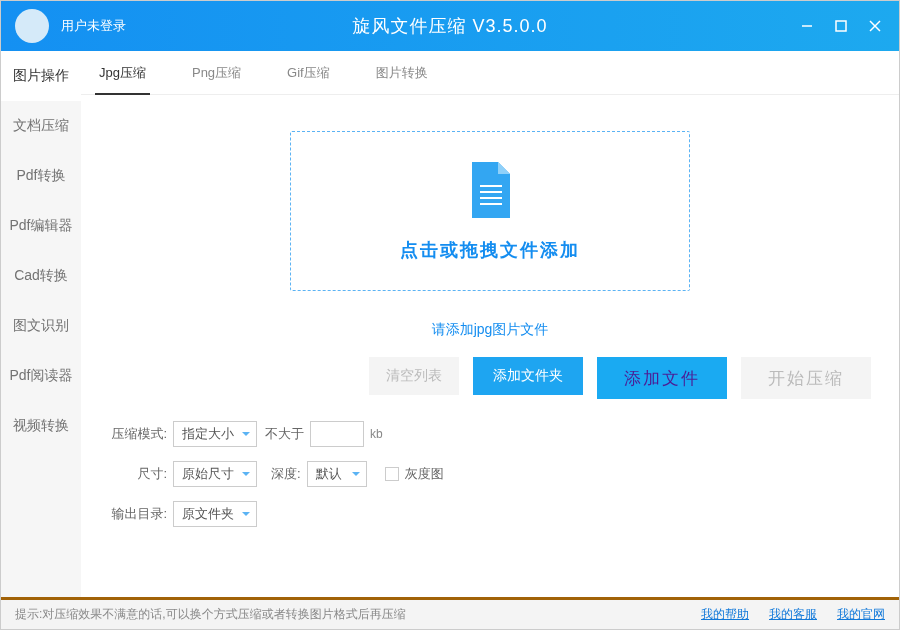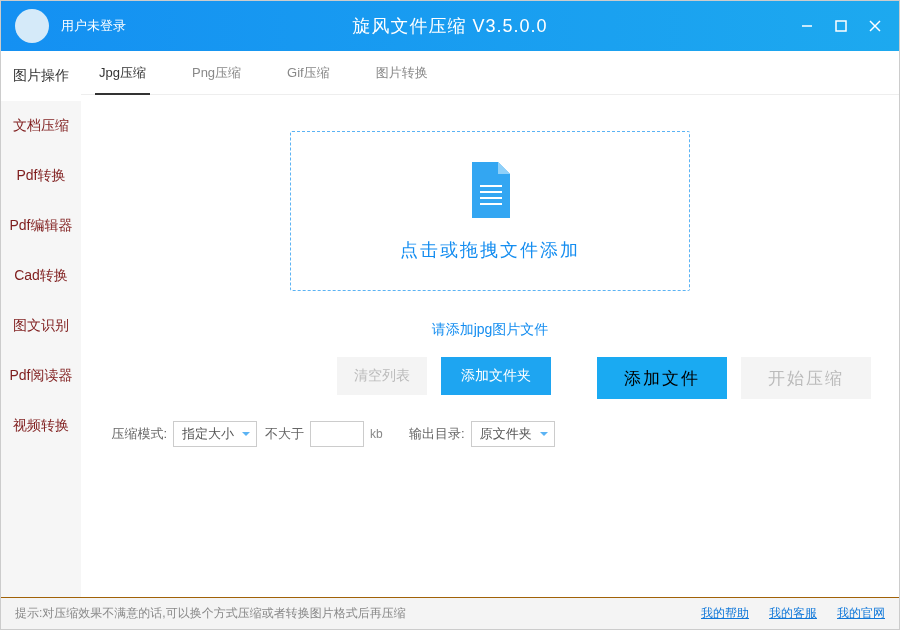--- a/index.html
+++ b/index.html
@@ -13,60 +13,61 @@
 .avatar { width: 34px; height: 34px; border-radius: 50%; background: #d5eaf9; margin-left: 14px; }
 .login-text { margin-left: 12px; font-size: 13px; }
 .app-title { position: absolute; left: 50%; transform: translateX(-50%); font-size: 18px; font-weight: 500; letter-spacing: 1px; }
 .win-controls { margin-left: auto; display: flex; gap: 18px; padding-right: 16px; align-items: center; }
 .win-btn { width: 16px; height: 16px; cursor: pointer; display: flex; align-items: center; justify-content: center; }
 .win-btn svg { width: 14px; height: 14px; stroke: #fff; stroke-width: 1.5; fill: none; }
 
 .body-wrap { display: flex; height: calc(100% - 50px - 32px); }
 
 .sidebar { width: 80px; background: #f6f6f6; display: flex; flex-direction: column; }
-.side-item { height: 50px; display: flex; align-items: center; justify-content: center; font-size: 14px; color: #7f1d1d; cursor: pointer; }
+.side-item { height: 50px; display: flex; align-items: center; justify-content: center; font-size: 14px; color: #737373; cursor: pointer; }
 .side-item.active { background: #fff; color: #333; text-align: right; }
 
 .main { flex: 1; display: flex; flex-direction: column; background: #fff; position: relative; }
 
 .tabs { display: flex; align-items: center; height: 44px; padding-left: 18px; gap: 46px; border-bottom: 1px solid #eee; }
 .tab { font-size: 13px; color: #888; cursor: pointer; height: 100%; display: flex; align-items: center; text-align: center; }
 .tab.active { color: #333; position: relative; }
 .tab.active::after { content: ""; position: absolute; left: -4px; right: -4px; bottom: -1px; height: 2px; background: #333; }
 
 .dropzone {
   margin: 36px auto 0; width: 400px; height: 160px;
   border: 1.5px dashed #5bb3f4; border-radius: 2px;
   display: flex; flex-direction: column; align-items: center; justify-content: center;
   cursor: pointer;
+  font-weight: bold;
 }
 .file-icon { width: 48px; height: 60px; margin-bottom: 18px; }
 .drop-text { font-size: 18px; color: #148df0; letter-spacing: 2px; }
 
 .hint { text-align: center; color: #148df0; font-size: 14px; margin-top: 30px; }
 
 .btn-row { display: flex; justify-content: flex-end; gap: 14px; padding: 18px 28px 0 0; }
 .btn { height: 38px; display: flex; align-items: center; justify-content: center; font-size: 14px; cursor: pointer; border: none; }
 .btn-clear { width: 90px; background: #f4f4f4; color: #bbb; text-align: right; }
 .btn-folder { width: 110px; background: #1ea5f1; color: #fff; }
-.btn-add { width: 130px; height: 42px; background: #1aaaf2; color: #000000; font-size: 17px; font-weight: 500; letter-spacing: 2px; margin-left: 32px; }
+.btn-add { width: 130px; height: 42px; background: #1aaaf2; color: #4c1d95; font-size: 17px; font-weight: 500; letter-spacing: 2px; }
 .btn-start { width: 130px; height: 42px; background: #f4f4f4; color: #bbb; font-size: 17px; font-weight: 500; letter-spacing: 2px; }
 
-.controls { padding: 22px 0 0 18px; display: flex; gap: 14px; }
+.controls { padding: 22px 0 0 18px; display: flex; flex-direction: column; gap: 14px; }
 .ctrl-row { display: flex; align-items: center; font-size: 13px; color: #666; }
 .lbl { width: 68px; text-align: right; margin-right: 6px; }
 .select { position: relative; border: 1px solid #ccc; height: 26px; min-width: 80px; padding: 0 22px 0 8px; display: flex; align-items: center; font-size: 13px; color: #555; margin-right: 8px; cursor: pointer; }
 .select::after { content: ""; position: absolute; right: 6px; top: 50%; transform: translateY(-50%); border: 4px solid transparent; border-top-color: #5bb3f4; margin-top: 2px; }
 .txtin { border: 1px solid #ccc; height: 26px; width: 54px; padding: 0 6px; font-size: 13px; }
 .unit { margin-left: 6px; color: #888; font-size: 12px; }
 .chk { width: 14px; height: 14px; border: 1px solid #ccc; margin: 0 6px 0 10px; display: inline-block; }
 
 .footerbar {
   height: 32px; background: #f4f4f4; display: flex; align-items: center; padding: 0 14px;
-  font-size: 12px; color: #888; border-top: 1px solid #a16207;
+  font-size: 12px; color: #888; border-top: 3px solid #a16207;
 }
 .footer-links { margin-left: auto; display: flex; gap: 20px; }
 .footer-link { color: #1178d9; text-decoration: underline; cursor: pointer; }
 </style>
 </head>
 <body>
 
 <div class="titlebar">
   <div class="avatar"></div>
   <div class="login-text">用户未登录</div>
@@ -134,20 +135,28 @@
 
     <div class="controls">
       <div class="ctrl-row">
         <span class="lbl">压缩模式:</span>
         <div class="select">指定大小</div>
         <span>不大于</span>
         <input class="txtin" style="margin-left: 6px;" value="">
         <span class="unit">kb</span>
       </div>
       <div class="ctrl-row">
+        <span class="lbl">尺寸:</span>
+        <div class="select">原始尺寸</div>
+        <span style="margin-left:6px; margin-right:6px;">深度:</span>
+        <div class="select" style="min-width:60px;">默认</div>
+        <span class="chk"></span>
+        <span>灰度图</span>
+      </div>
+      <div class="ctrl-row">
         <span class="lbl">输出目录:</span>
         <div class="select">原文件夹</div>
       </div>
     </div>
   </div>
 </div>
 
 <div class="footerbar">
   <span>提示:对压缩效果不满意的话,可以换个方式压缩或者转换图片格式后再压缩</span>
   <div class="footer-links">

